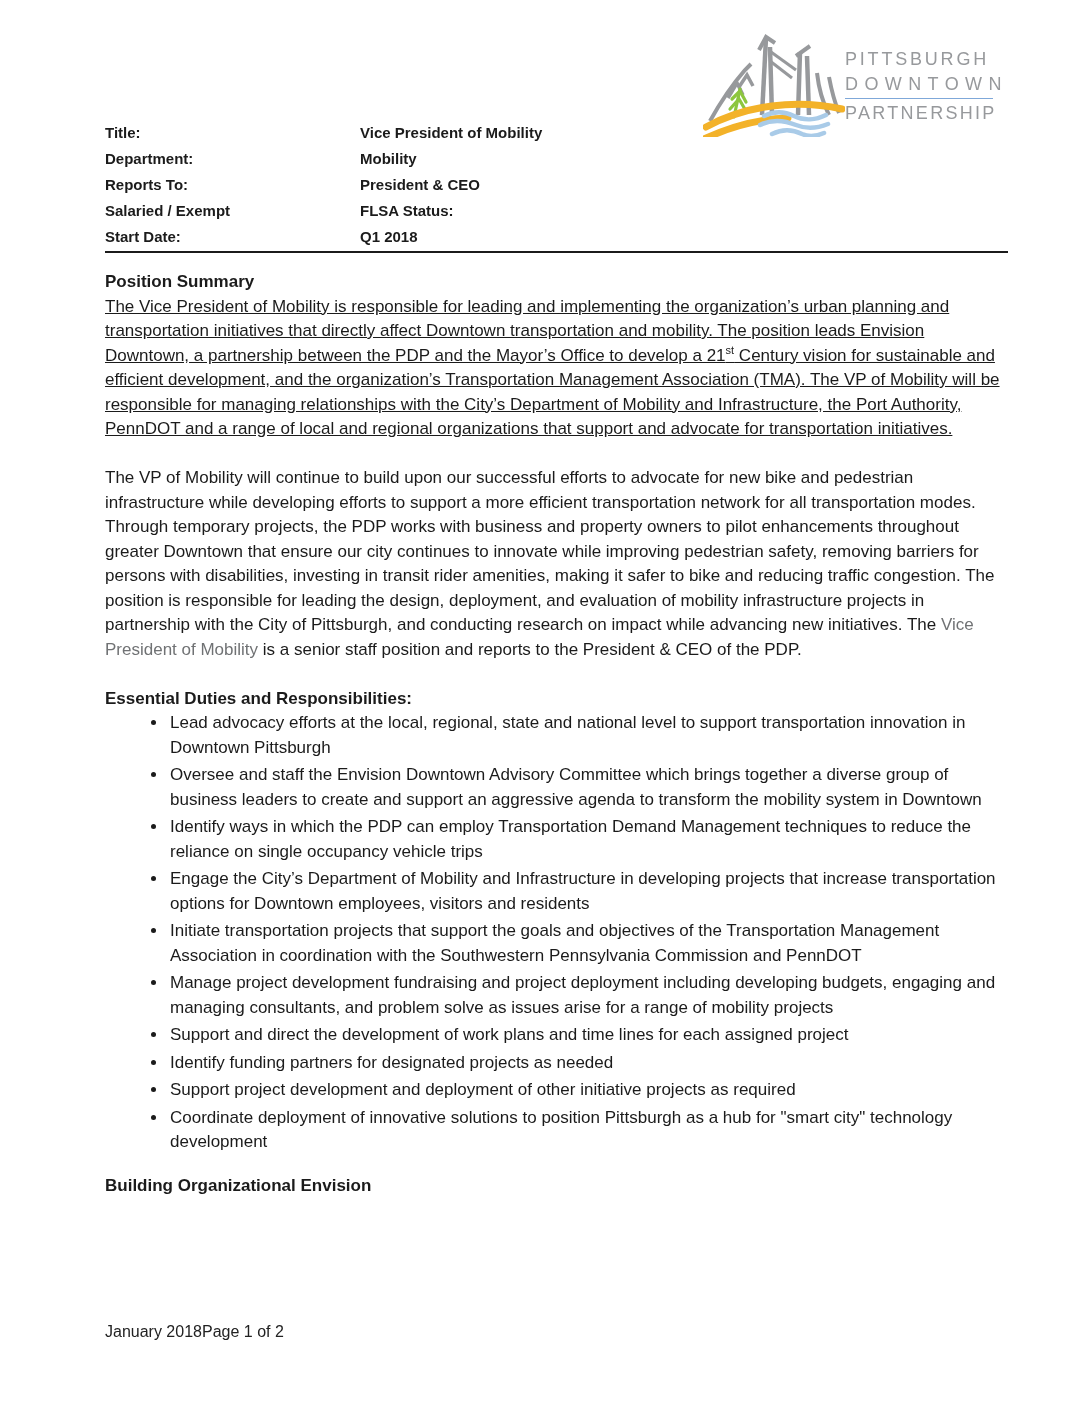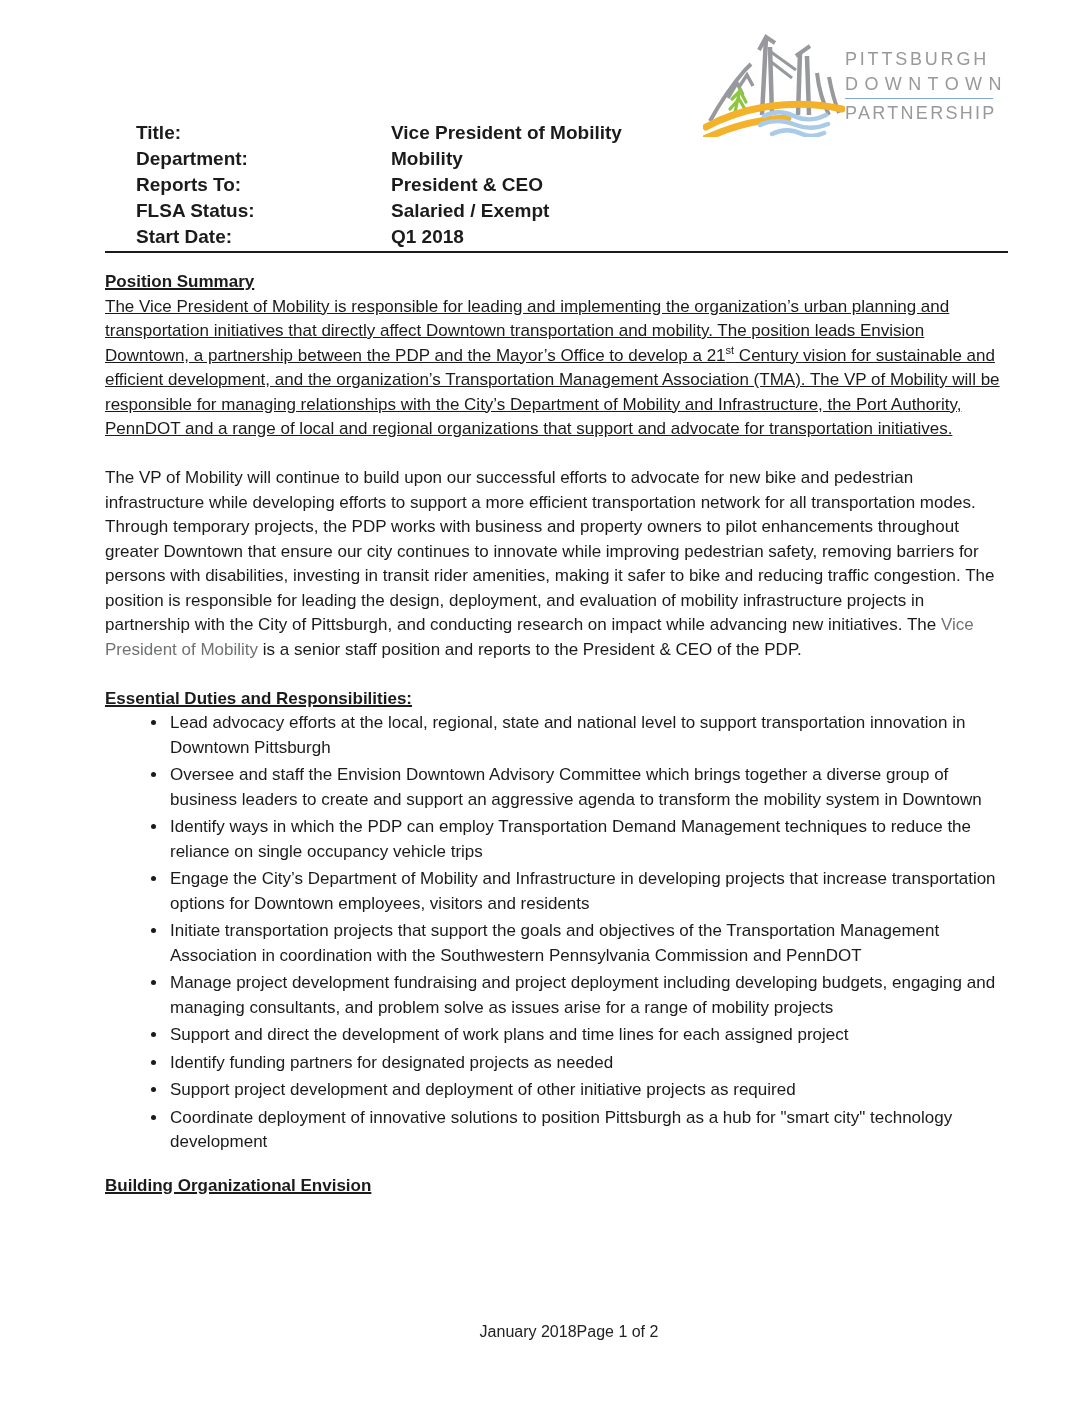--- a/index.html
+++ b/index.html
@@ -18,47 +18,46 @@
   .logo { position:absolute; top:25px; left:703px; width:312px; height:115px; display:flex; }
   .logo-mark { width:142px; height:112px; flex:0 0 auto; }
   .logo-text { padding-top:22px; color:var(--logo-gray,#97999c); }
   .logo-line { font-size:18px; line-height:25px; font-weight:400; white-space:nowrap; }
   .ls1 { letter-spacing:2.8px; }
   .ls2 { letter-spacing:6.4px; }
   .ls3 { letter-spacing:2.3px; }
   .logo-underline { width:148px; height:0; border-bottom:1.5px solid var(--logo-underline,#7fa8d9); margin:1px 0 2px 0; }
 
   
-  .title-block { position:absolute; top:120px; left:105px; width:640px; font-size:19px; font-weight:bold;margin-left:31px; }
+  .title-block { position:absolute; top:120px; left:105px; width:640px; font-size:15px; font-weight:bold; }
   .title-row { display:grid; grid-template-columns:255px auto; line-height:26px; }
 
   .rule { position:absolute; top:251px; left:105px; width:903px; border-top:2px solid #1b1b1b; }
 
   
   .content {
     position:absolute; top:270px; left:105px; width:903px;
     font-size:17px; line-height:24.5px;
   }
   .sec-heading {
     font-weight:bold;
-    text-decoration:underline;
     text-decoration-thickness:1.5px;
   }
   .para { margin-top:24.5px; }
   .para:first-of-type { margin-top:0;text-decoration:underline; }
   .content sup { font-size:11px; line-height:0; vertical-align:super; }
   .duties-list { padding-left:63px; list-style:disc outside; }
   .duties-list li { margin-bottom:3px; padding-left:2px; }
   .cap-heading { margin-top:19px; }
 
   
   .footer {
     position:absolute; top:1323px; left:105px; width:840px;
-    display:flex; justify-content:center;
-    font-size:16px; color:#222;margin-left:44px;
+    display:flex; justify-content:flex-start;
+    font-size:16px; color:#222;
   }
 
   
   .st-gray   { stroke:var(--logo-gray,#97999c); fill:none; }
   .st-yellow { stroke:var(--logo-yellow,#f5b226); fill:none; stroke-linecap:round; }
   .st-blue   { stroke:var(--logo-blue,#a9cbe8); fill:none; stroke-linecap:round; }
   .st-green  { stroke:var(--logo-green,#8dc63f); fill:none; stroke-linecap:round; }
 </style>
 </head>
 <body>
@@ -108,22 +107,22 @@
     </div>
     <div class="title-row">
       <span>Department:</span>
       <span>Mobility</span>
     </div>
     <div class="title-row">
       <span>Reports To:</span>
       <span>President &amp; CEO</span>
     </div>
     <div class="title-row">
+      <span>Salaried / Exempt</span>
       <span>FLSA Status:</span>
-      <span>Salaried / Exempt</span>
     </div>
     <div class="title-row">
       <span>Start Date:</span>
       <span>Q1 2018</span>
     </div>
   </div>
 
   <div class="rule"></div>
 
   <div class="content">

